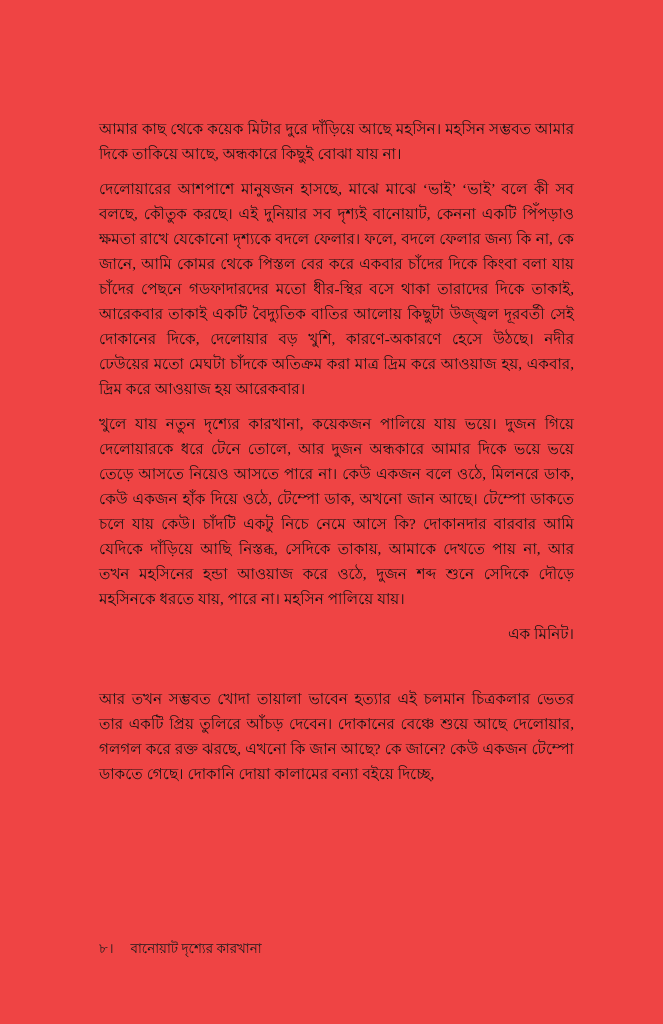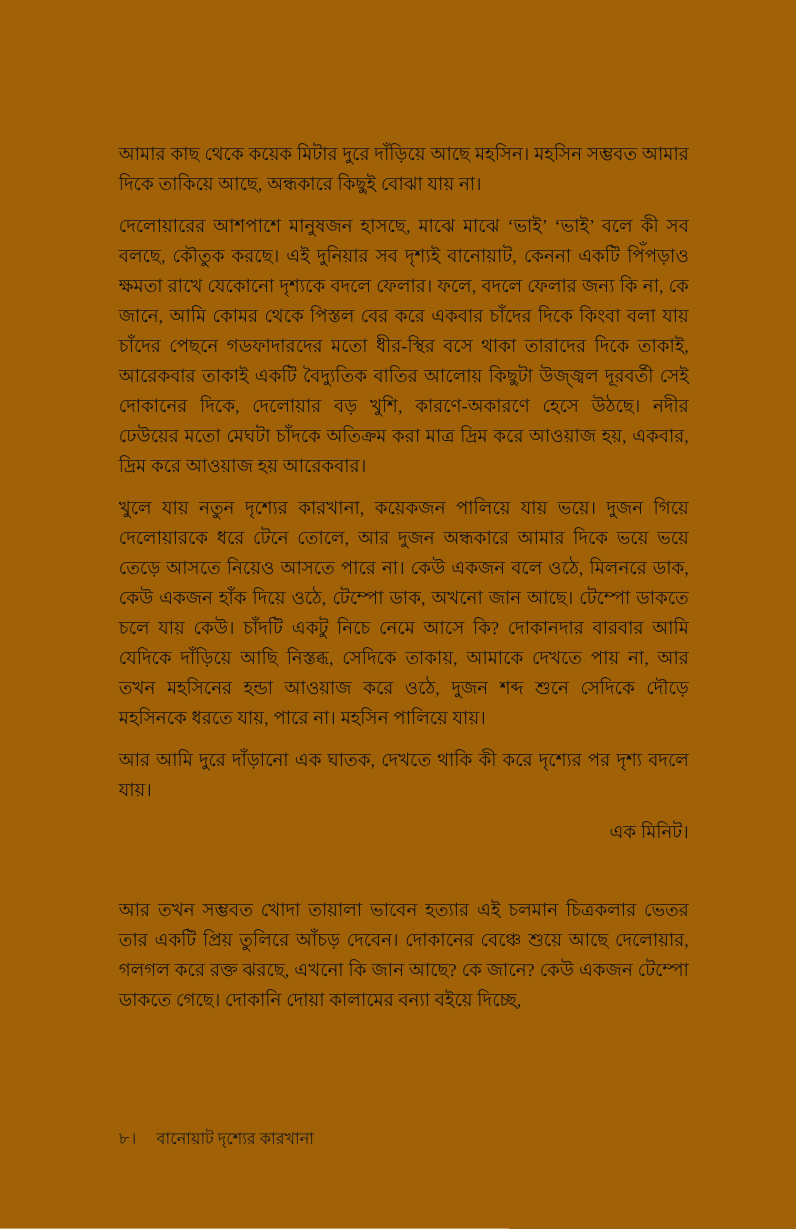--- a/index.html
+++ b/index.html
@@ -7,21 +7,21 @@
     margin: 0;
     padding: 0;
     background: #ffffff;
   }
 
   .page {
     position: relative;
     width: 663px;
     height: 1024px;
     margin: 0 auto;
-    background: #a16207;
+    background: #ef4444;
     overflow: hidden;
     box-sizing: border-box;
   }
 
   .text-column {
     position: absolute;
     left: 99px;
     top: 116px;
     width: 475px;
   }
@@ -78,21 +78,20 @@
 </style>
 </head>
 <body>
 
 <div class="page">
 
   <div class="text-column">
     <p class="para">আমার কাছ থেকে কয়েক মিটার দুরে দাঁড়িয়ে আছে মহসিন। মহসিন সম্ভবত আমার দিকে তাকিয়ে আছে, অন্ধকারে কিছুই বোঝা যায় না।</p>
     <p class="para">দেলোয়ারের আশপাশে মানুষজন হাসছে, মাঝে মাঝে ‘ভাই’ ‘ভাই’ বলে কী সব বলছে, কৌতুক করছে। এই দুনিয়ার সব দৃশ্যই বানোয়াট, কেননা একটি পিঁপড়াও ক্ষমতা রাখে যেকোনো দৃশ্যকে বদলে ফেলার। ফলে, বদলে ফেলার জন্য কি না, কে জানে, আমি কোমর থেকে পিস্তল বের করে একবার চাঁদের দিকে কিংবা বলা যায় চাঁদের পেছনে গডফাদারদের মতো ধীর-স্থির বসে থাকা তারাদের দিকে তাকাই, আরেকবার তাকাই একটি বৈদ্যুতিক বাতির আলোয় কিছুটা উজ্জ্বল দূরবর্তী সেই দোকানের দিকে, দেলোয়ার বড় খুশি, কারণে-অকারণে হেসে উঠছে। নদীর ঢেউয়ের মতো মেঘটা চাঁদকে অতিক্রম করা মাত্র দ্রিম করে আওয়াজ হয়, একবার, দ্রিম করে আওয়াজ হয় আরেকবার।</p>
     <p class="para">খুলে যায় নতুন দৃশ্যের কারখানা, কয়েকজন পালিয়ে যায় ভয়ে। দুজন গিয়ে দেলোয়ারকে ধরে টেনে তোলে, আর দুজন অন্ধকারে আমার দিকে ভয়ে ভয়ে তেড়ে আসতে নিয়েও আসতে পারে না। কেউ একজন বলে ওঠে, মিলনরে ডাক, কেউ একজন হাঁক দিয়ে ওঠে, টেম্পো ডাক, অখনো জান আছে। টেম্পো ডাকতে চলে যায় কেউ। চাঁদটি একটু নিচে নেমে আসে কি? দোকানদার বারবার আমি যেদিকে দাঁড়িয়ে আছি নিস্তব্ধ, সেদিকে তাকায়, আমাকে দেখতে পায় না, আর তখন মহসিনের হন্ডা আওয়াজ করে ওঠে, দুজন শব্দ শুনে সেদিকে দৌড়ে মহসিনকে ধরতে যায়, পারে না। মহসিন পালিয়ে যায়।</p>
-    <p class="para">আর আমি দুরে দাঁড়ানো এক ঘাতক, দেখতে থাকি কী করে দৃশ্যের পর দৃশ্য বদলে যায়।</p>
     <p class="para short">এক মিনিট।</p>
     <p class="para">আর তখন সম্ভবত খোদা তায়ালা ভাবেন হত্যার এই চলমান চিত্রকলার ভেতর তার একটি প্রিয় তুলিরে আঁচড় দেবেন। দোকানের বেঞ্চে শুয়ে আছে দেলোয়ার, গলগল করে রক্ত ঝরছে, এখনো কি জান আছে? কে জানে? কেউ একজন টেম্পো ডাকতে গেছে। দোকানি দোয়া কালামের বন্যা বইয়ে দিচ্ছে,</p>
   </div>
 
   <div class="page-footer">
     <span class="footer-page-number">৮</span><span class="footer-separator">।</span><span class="footer-title">বানোয়াট দৃশ্যের কারখানা</span>
   </div>
 
 </div>
 

